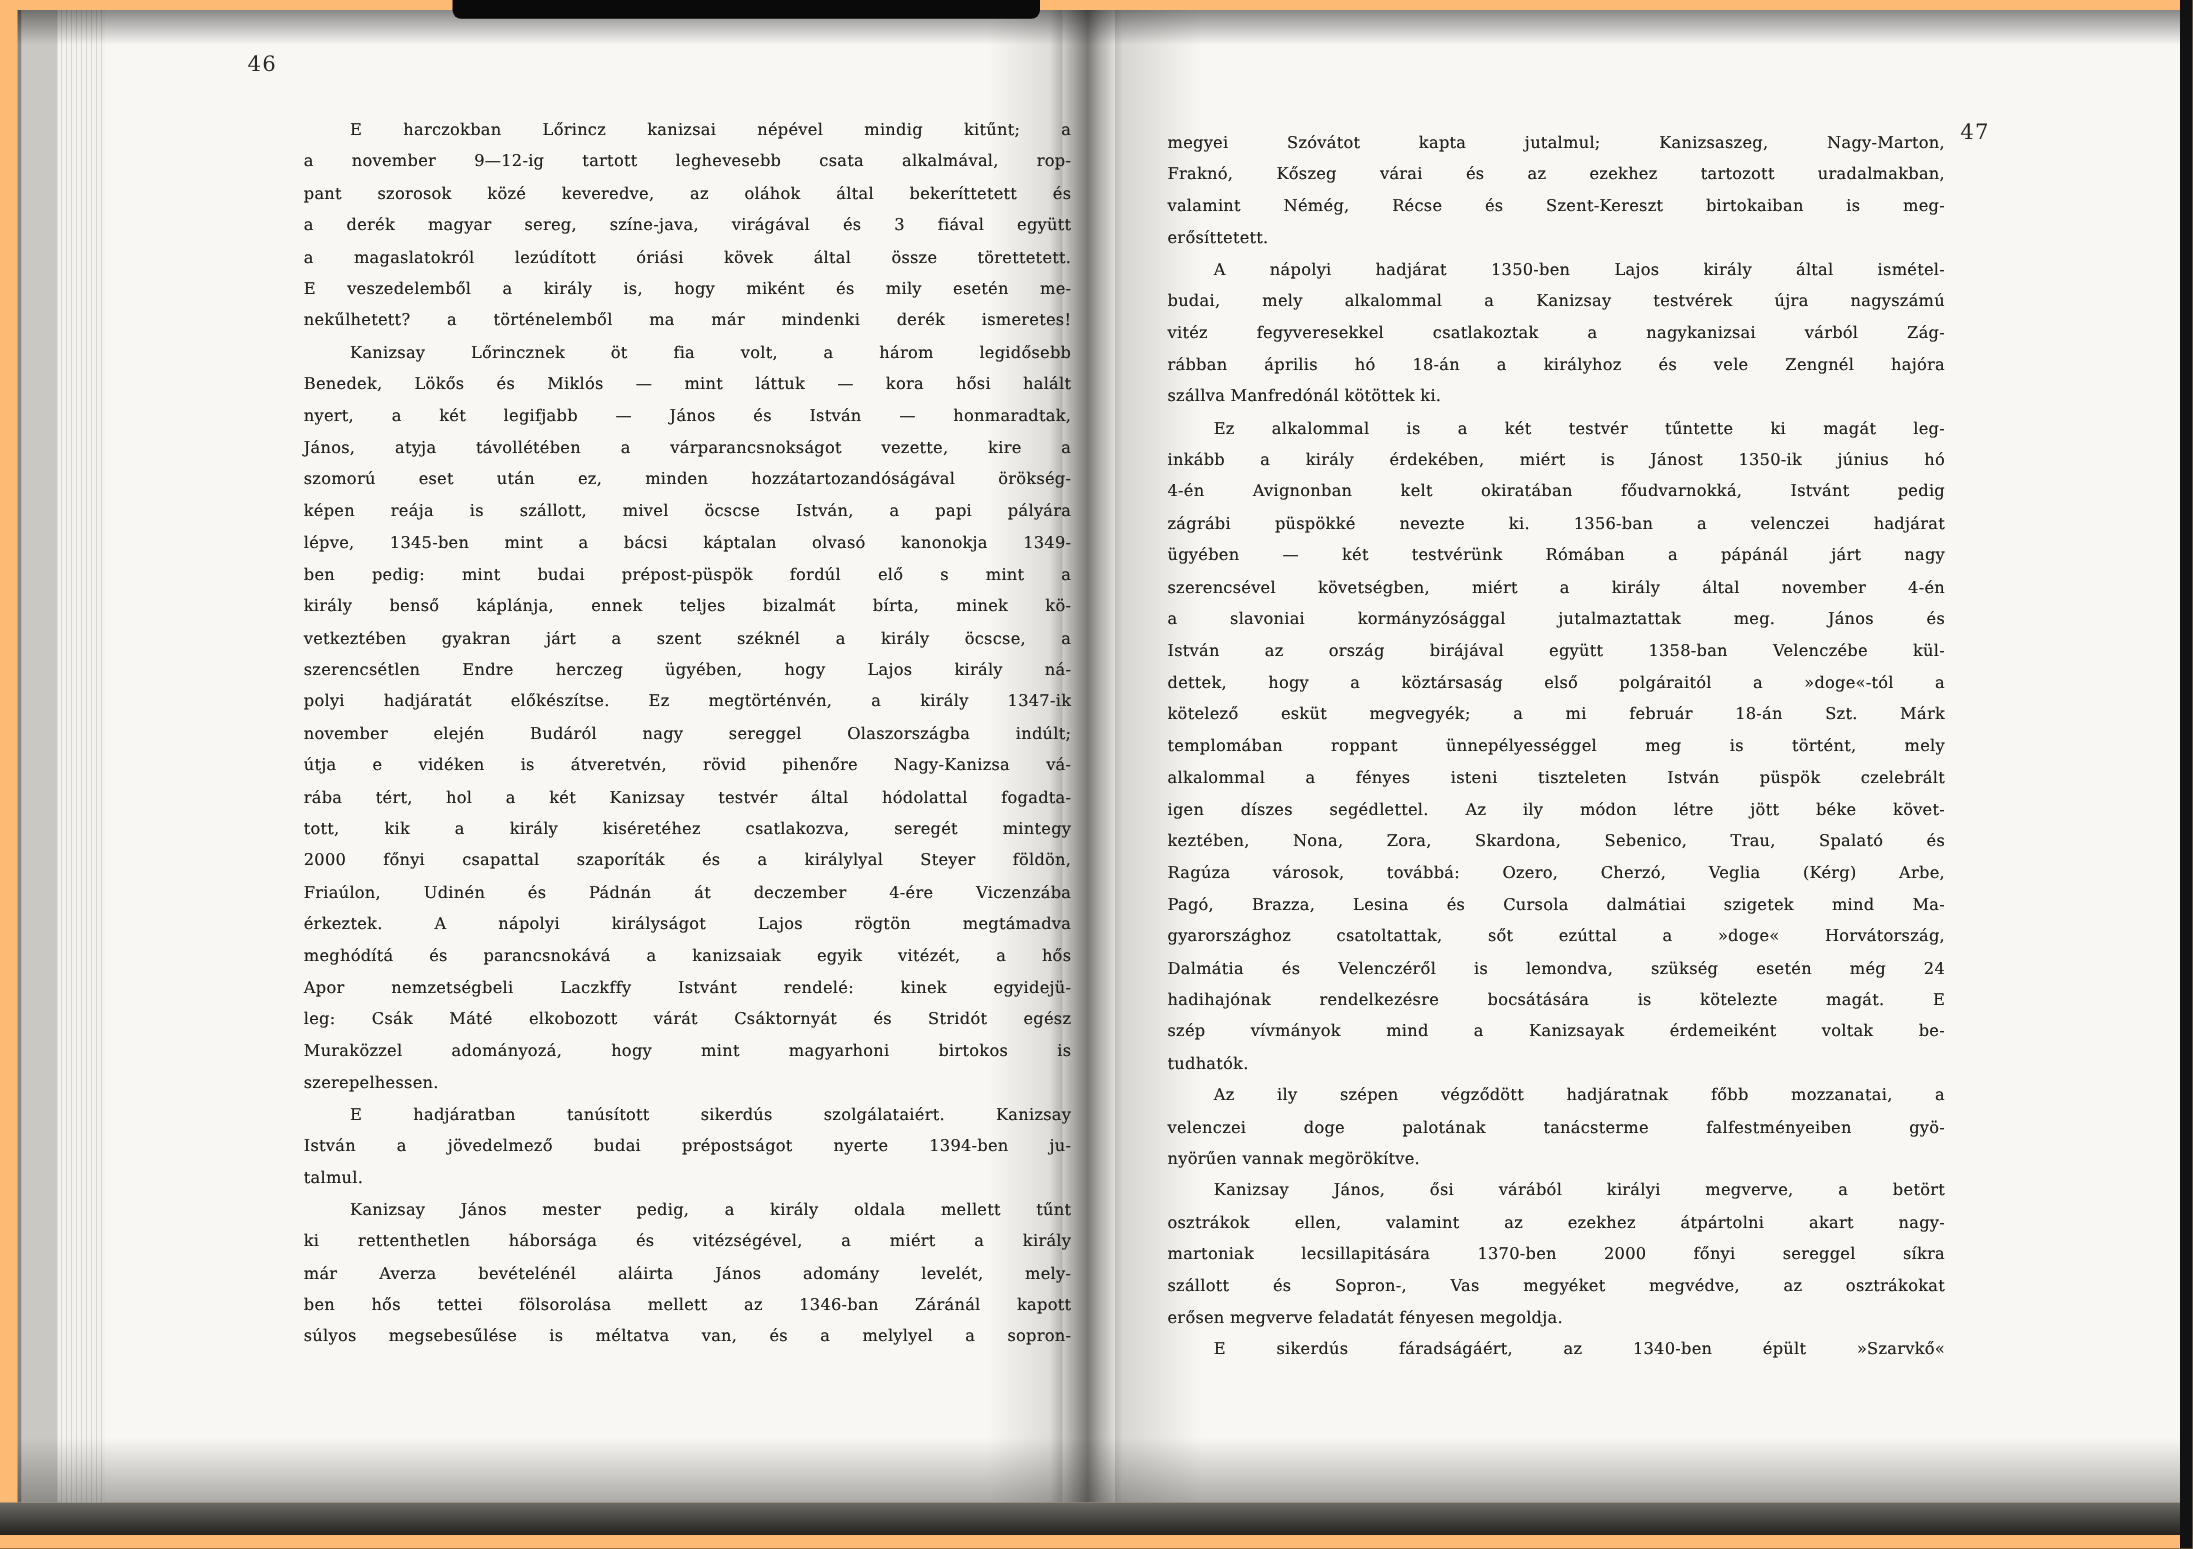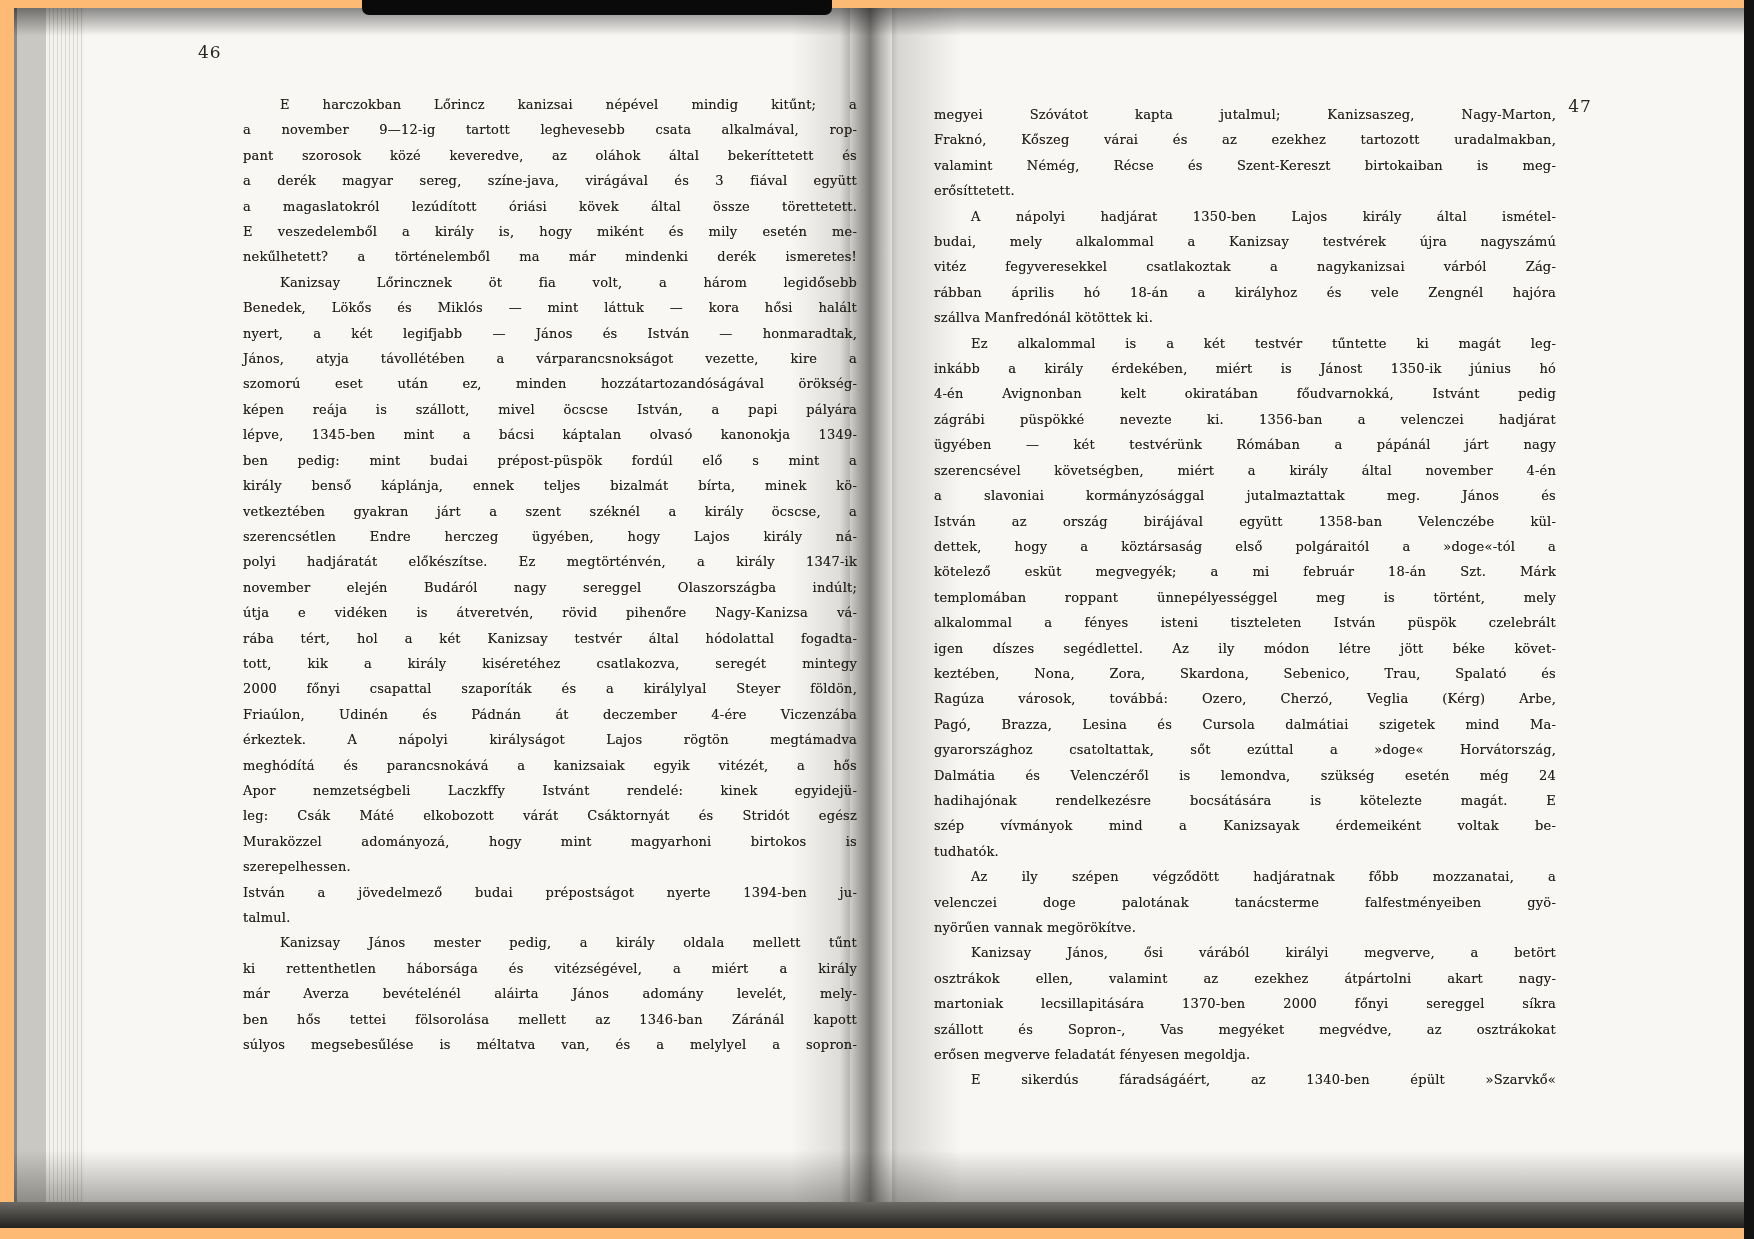--- a/index.html
+++ b/index.html
@@ -137,20 +137,21 @@
         <div class="line">2000 főnyi csapattal szaporíták és a királylyal Steyer földön,</div>
         <div class="line">Friaúlon, Udinén és Pádnán át deczember 4-ére Viczenzába</div>
         <div class="line">érkeztek. A nápolyi királyságot Lajos rögtön megtámadva</div>
         <div class="line">meghódítá és parancsnokává a kanizsaiak egyik vitézét, a hős</div>
         <div class="line">Apor nemzetségbeli Laczkffy Istvánt rendelé: kinek egyidejü-</div>
         <div class="line">leg: Csák Máté elkobozott várát Csáktornyát és Stridót egész</div>
         <div class="line">Muraközzel adományozá, hogy mint magyarhoni birtokos is</div>
         <div class="line endline">szerepelhessen.</div>
       </div>
       <div class="para">
+        <div class="line indent">E hadjáratban tanúsított sikerdús szolgálataiért. Kanizsay</div>
         <div class="line">István a jövedelmező budai prépostságot nyerte 1394-ben ju-</div>
         <div class="line endline">talmul.</div>
       </div>
       <div class="para">
         <div class="line indent">Kanizsay János mester pedig, a király oldala mellett tűnt</div>
         <div class="line">ki rettenthetlen háborsága és vitézségével, a miért a király</div>
         <div class="line">már Averza bevételénél aláirta János adomány levelét, mely-</div>
         <div class="line">ben hős tettei fölsorolása mellett az 1346-ban Záránál kapott</div>
         <div class="line">súlyos megsebesűlése is méltatva van, és a melylyel a sopron-</div>
       </div>

